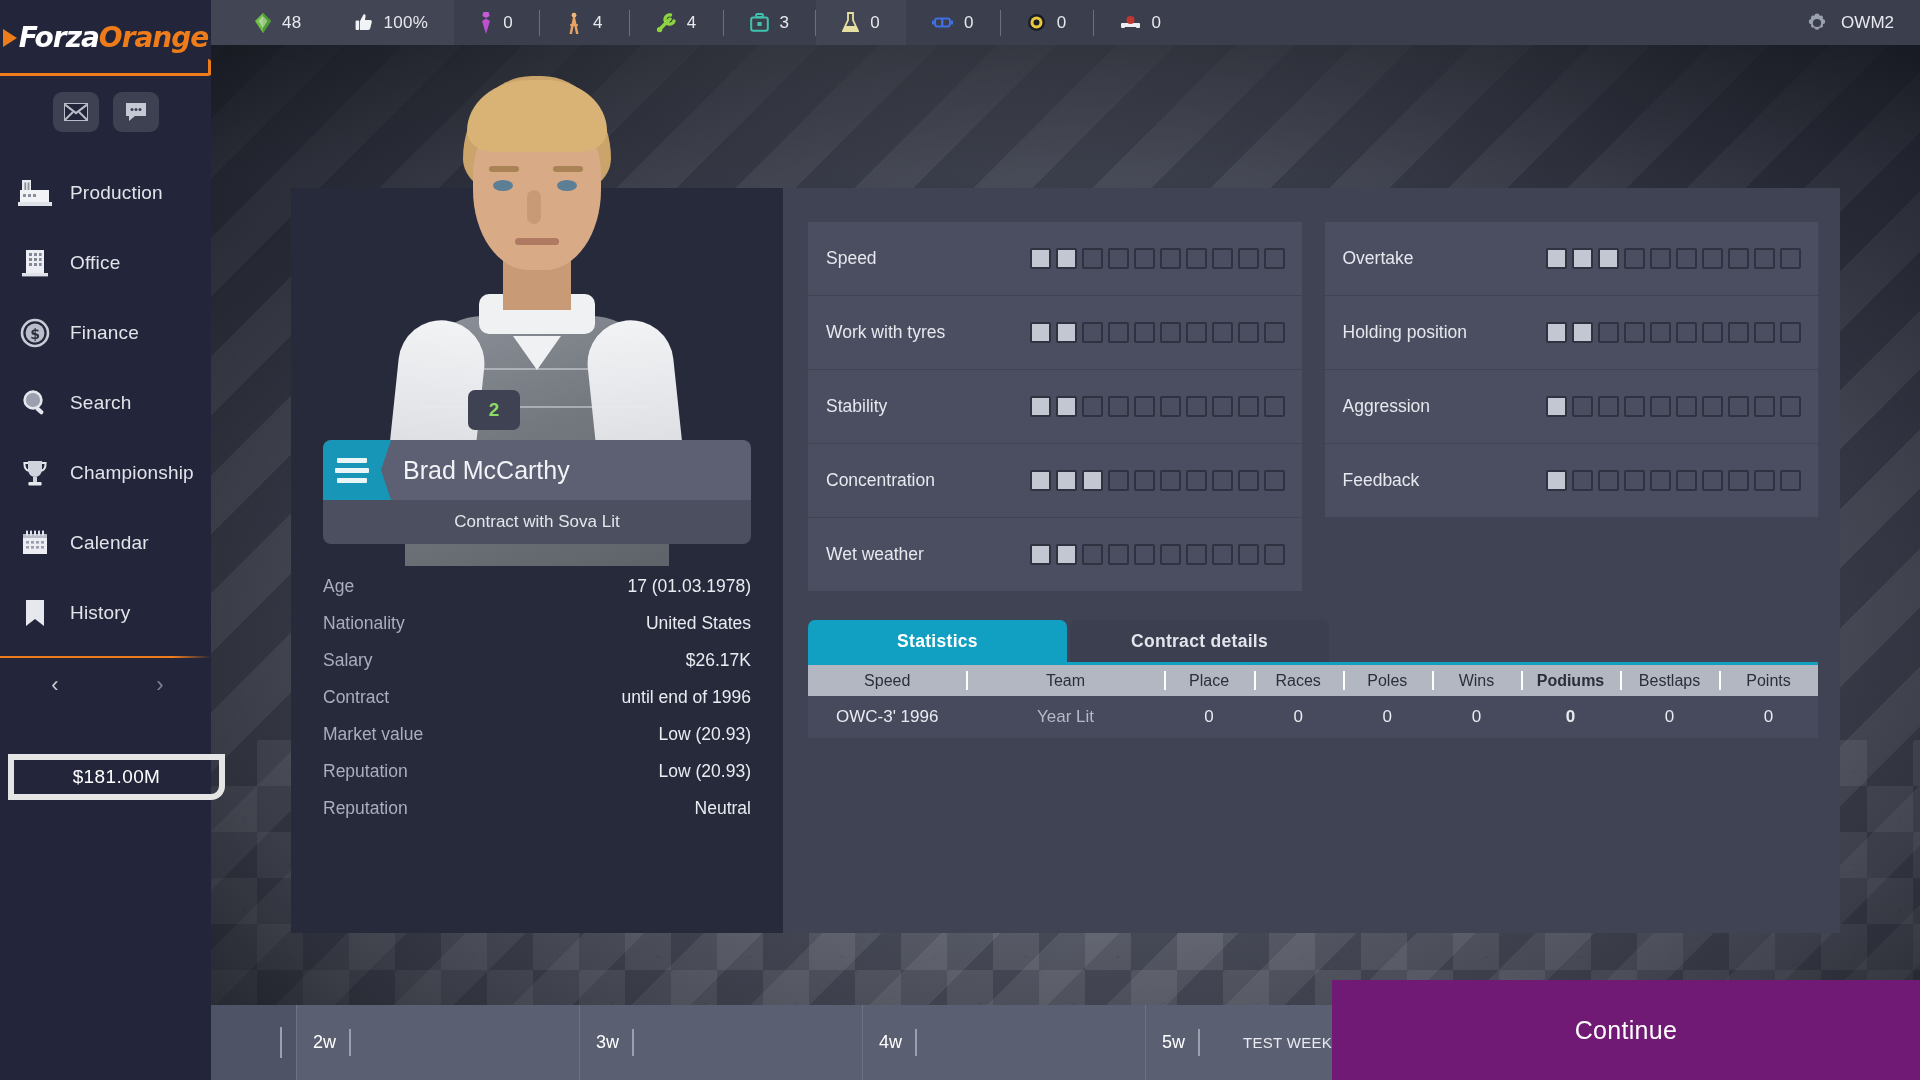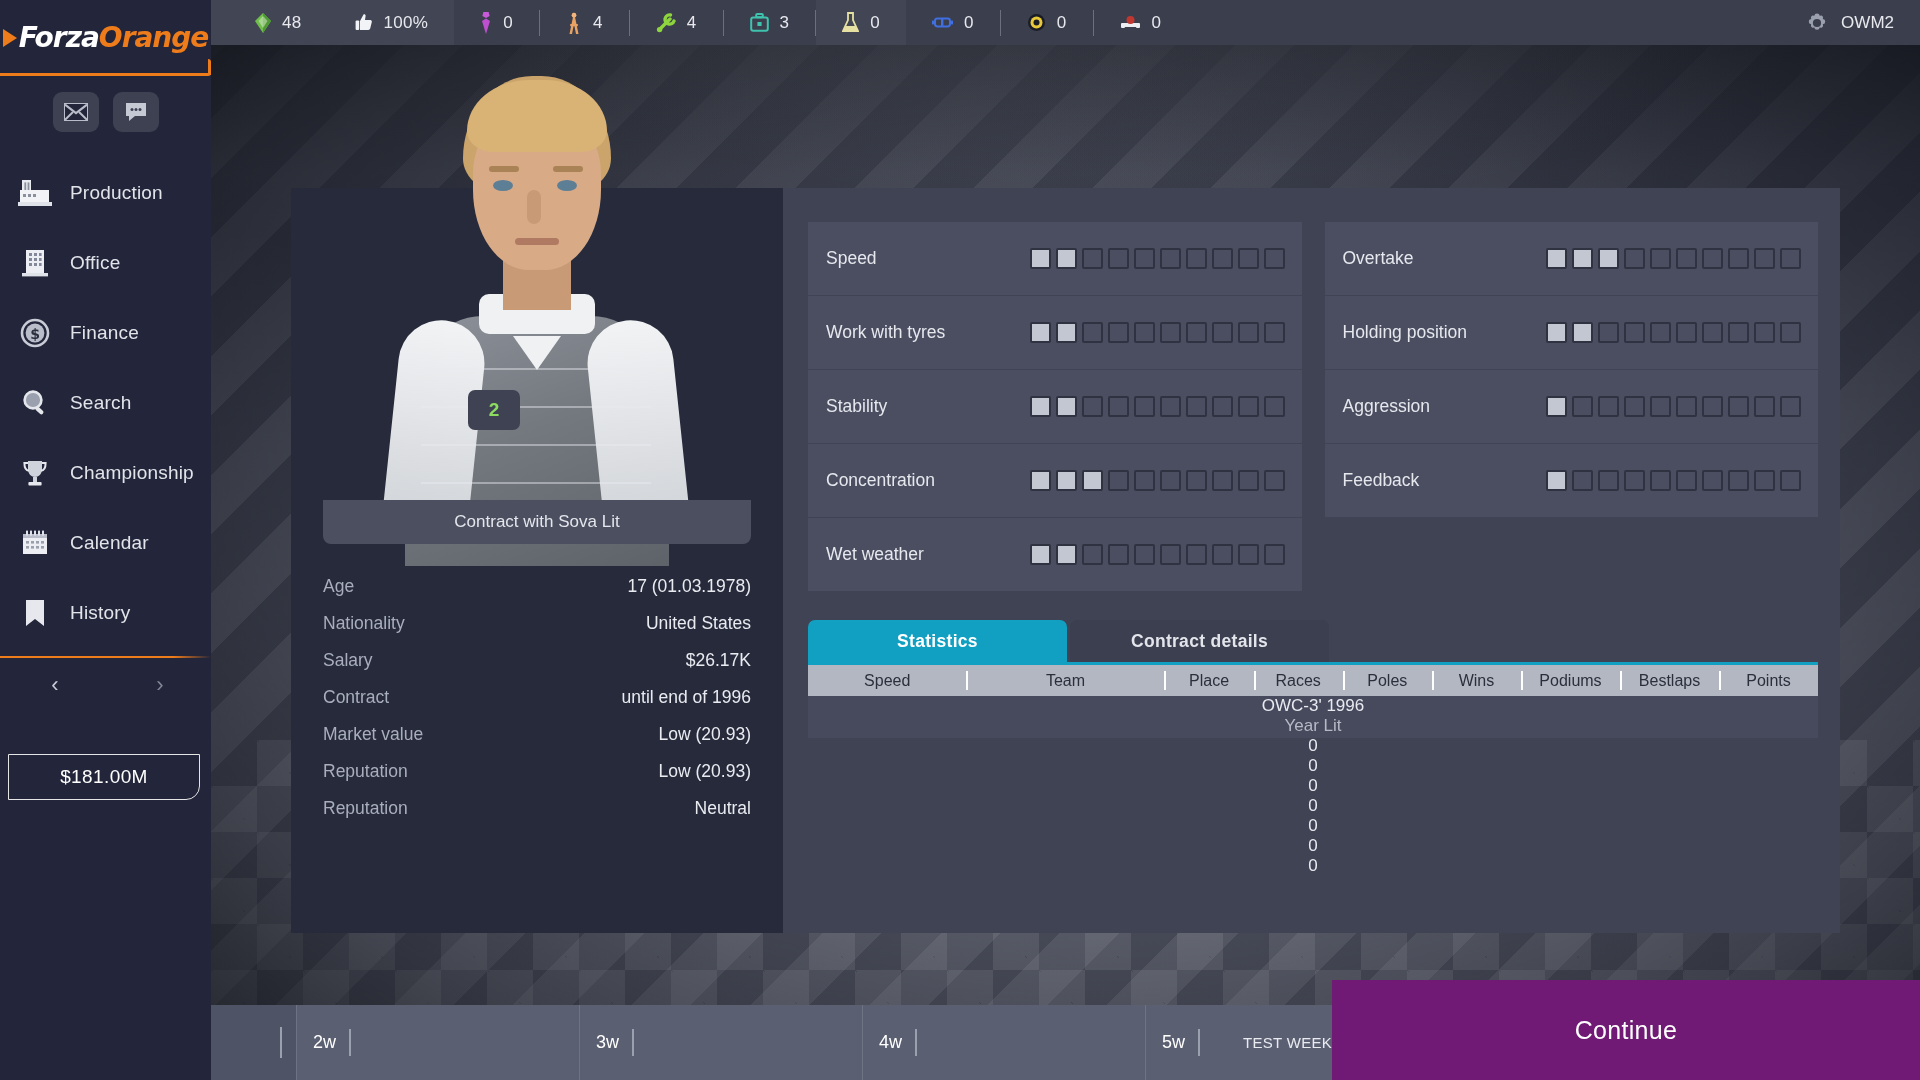--- a/index.html
+++ b/index.html
@@ -127,22 +127,22 @@
   .arrow-btn {
     position: absolute; top: 14px; width: 30px; height: 30px;
     display: flex; align-items: center; justify-content: center;
     font-size: 22px; color: #c9ccd6;
   }
   .arrow-left { left: 40px; }
   .arrow-right { left: 145px; color: #7f8492; }
 
   .money-chip {
     margin: 44px 0 0 8px;
-    width: 192px; height: 46px;
-    border: 1px solid #e5e5e5;
+    width: 217px; height: 46px;
+    border: 6px solid #e5e5e5;
     border-bottom-right-radius: 14px;
     display: flex; align-items: center; justify-content: center;
     font-size: 19px; color: #ffffff; letter-spacing: .4px;
   }
 
   
   .panel {
     position: absolute; left: 291px; top: 188px;
     width: 1549px; height: 745px;
     z-index: 30;
@@ -291,29 +291,29 @@
     display: flex; height: 34px; background: #b3b7c2; color: #2b2f3c;
     font-size: 16px; align-items: center;
     border-top: 3px solid #11a0c2;
   }
   .th, .td { display: flex; align-items: center; justify-content: center; height: 100%; }
   .th { position: relative; }
   .th + .th::before {
     content: ""; position: absolute; left: 0; top: 6px; bottom: 6px; width: 2px; background: #ffffff;
   }
   .tr-row {
-    display: flex; height: 42px; background: #464a5c; font-size: 17px; align-items: center; flex-direction: column;
+    display: flex; height: 42px; background: #464a5c; font-size: 17px; align-items: center;
   }
   .td.year { color: #e9ebf1; }
   .td.team { color: #b6bac6; }
   .td.num  { color: #e9ebf1; }
 
   .c-year { width: 160px; } .c-team { width: 200px; } .c-place { width: 90px; }
   .c-races { width: 90px; } .c-poles { width: 90px; } .c-wins { width: 90px; }
-  .c-podiums { width: 100px; } .c-bestlaps { width: 100px; } .c-points { width: 100px; }
+  .c-podiums { width: 100px; font-weight: bold; } .c-bestlaps { width: 100px; } .c-points { width: 100px; }
 
   
   .timeline {
     position: absolute; left: 0; bottom: 0; width: 1920px; height: 75px;
     z-index: 45; display: flex; align-items: stretch;
   }
   .tl-current {
     width: 296px; background: #4f5366; color: #ffffff;
     display: flex; align-items: center; padding-left: 18px; font-size: 18px;
     position: relative;
@@ -655,20 +655,28 @@
             <div class="av-brow-r"></div>
           <div class="av-eye-l"></div>
             <div class="av-eye-r"></div>
           <div class="av-nose"></div>
           <div class="av-mouth"></div>
         </div>
       </div>
 
       <div class="rank-badge">2</div>
 
+      <div class="namebar">
+        <div class="flag">
+          <div class="flag-stripe"></div>
+          <div class="flag-stripe s2"></div>
+          <div class="flag-stripe"></div>
+        </div>
+        <div class="drivername">Brad McCarthy</div>
+      </div>
 
       <div class="contractbar">Contract with Sova Lit</div>
 
       <div class="info-list">
         <div class="info-row">
           <span class="info-key">Age</span>
           <span class="info-val">17 (01.03.1978)</span>
         </div>
         <div class="info-row">
           <span class="info-key">Nationality</span>

